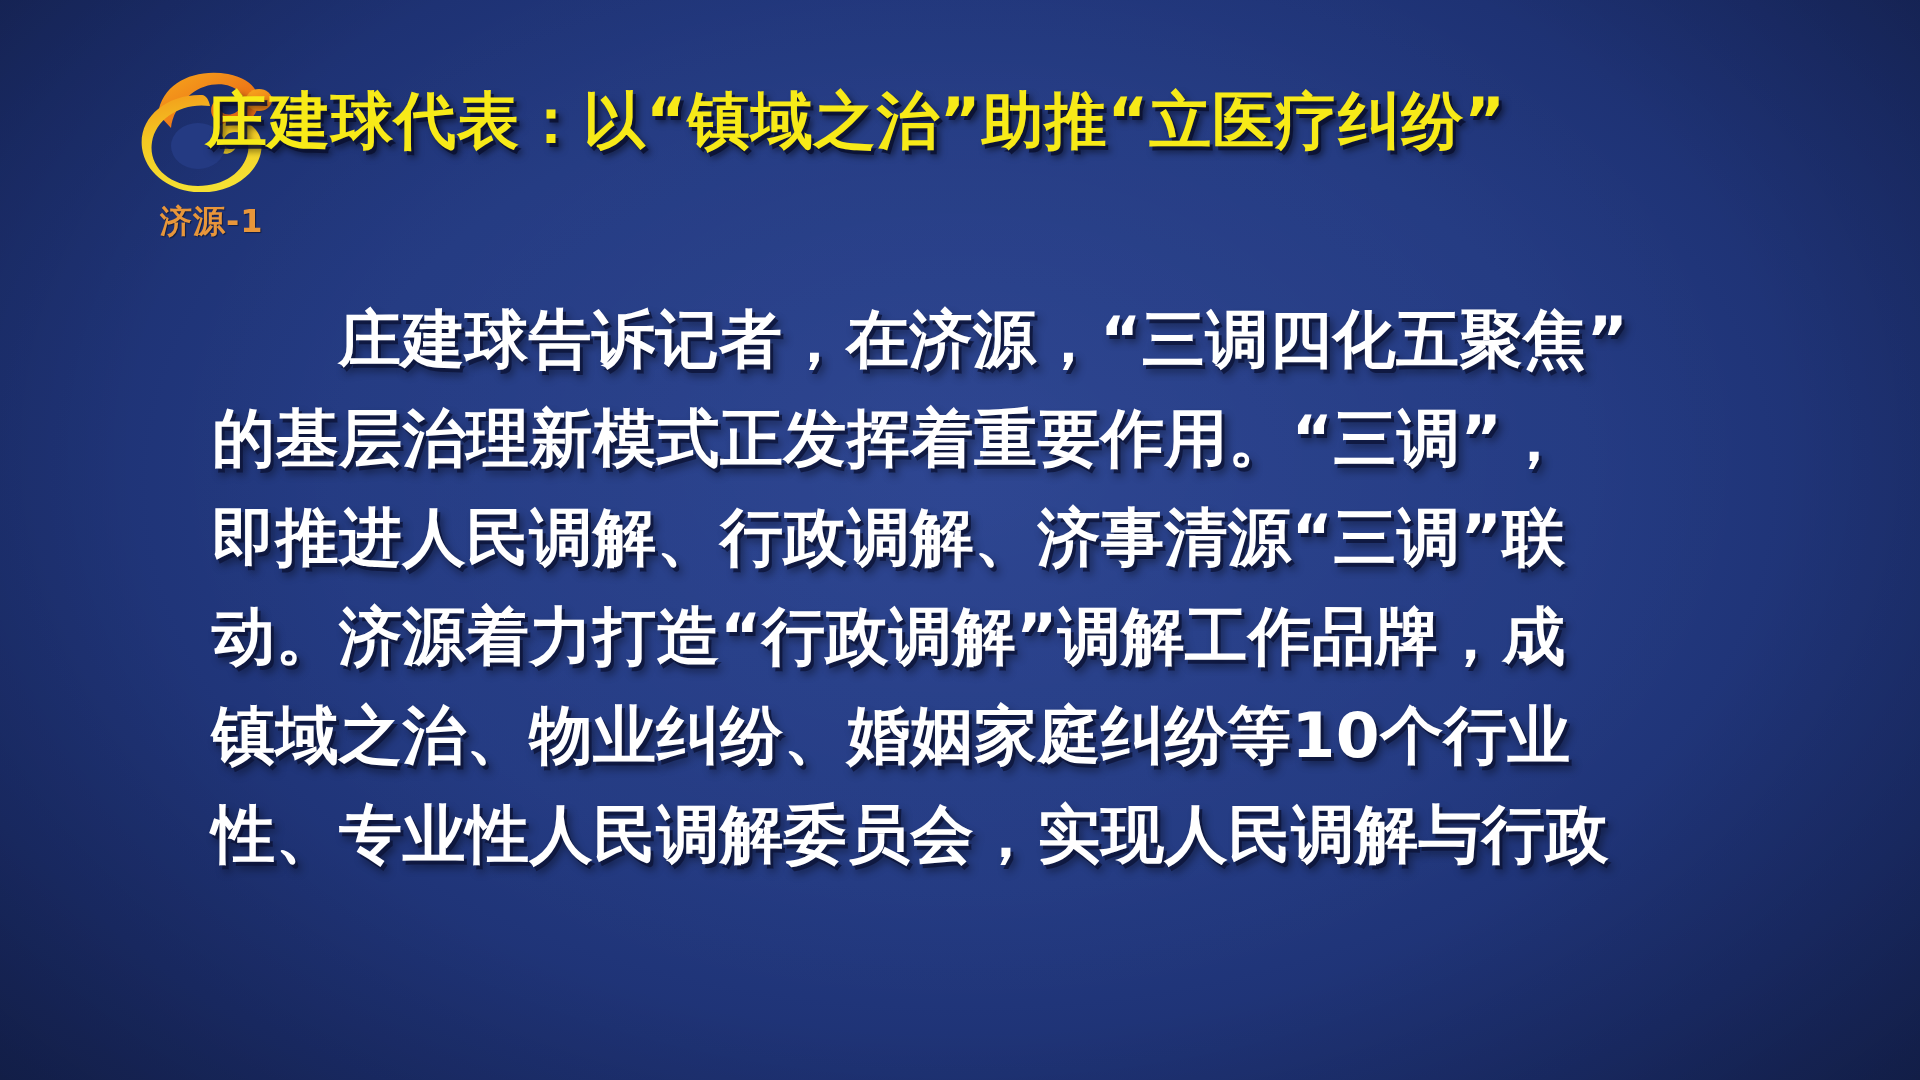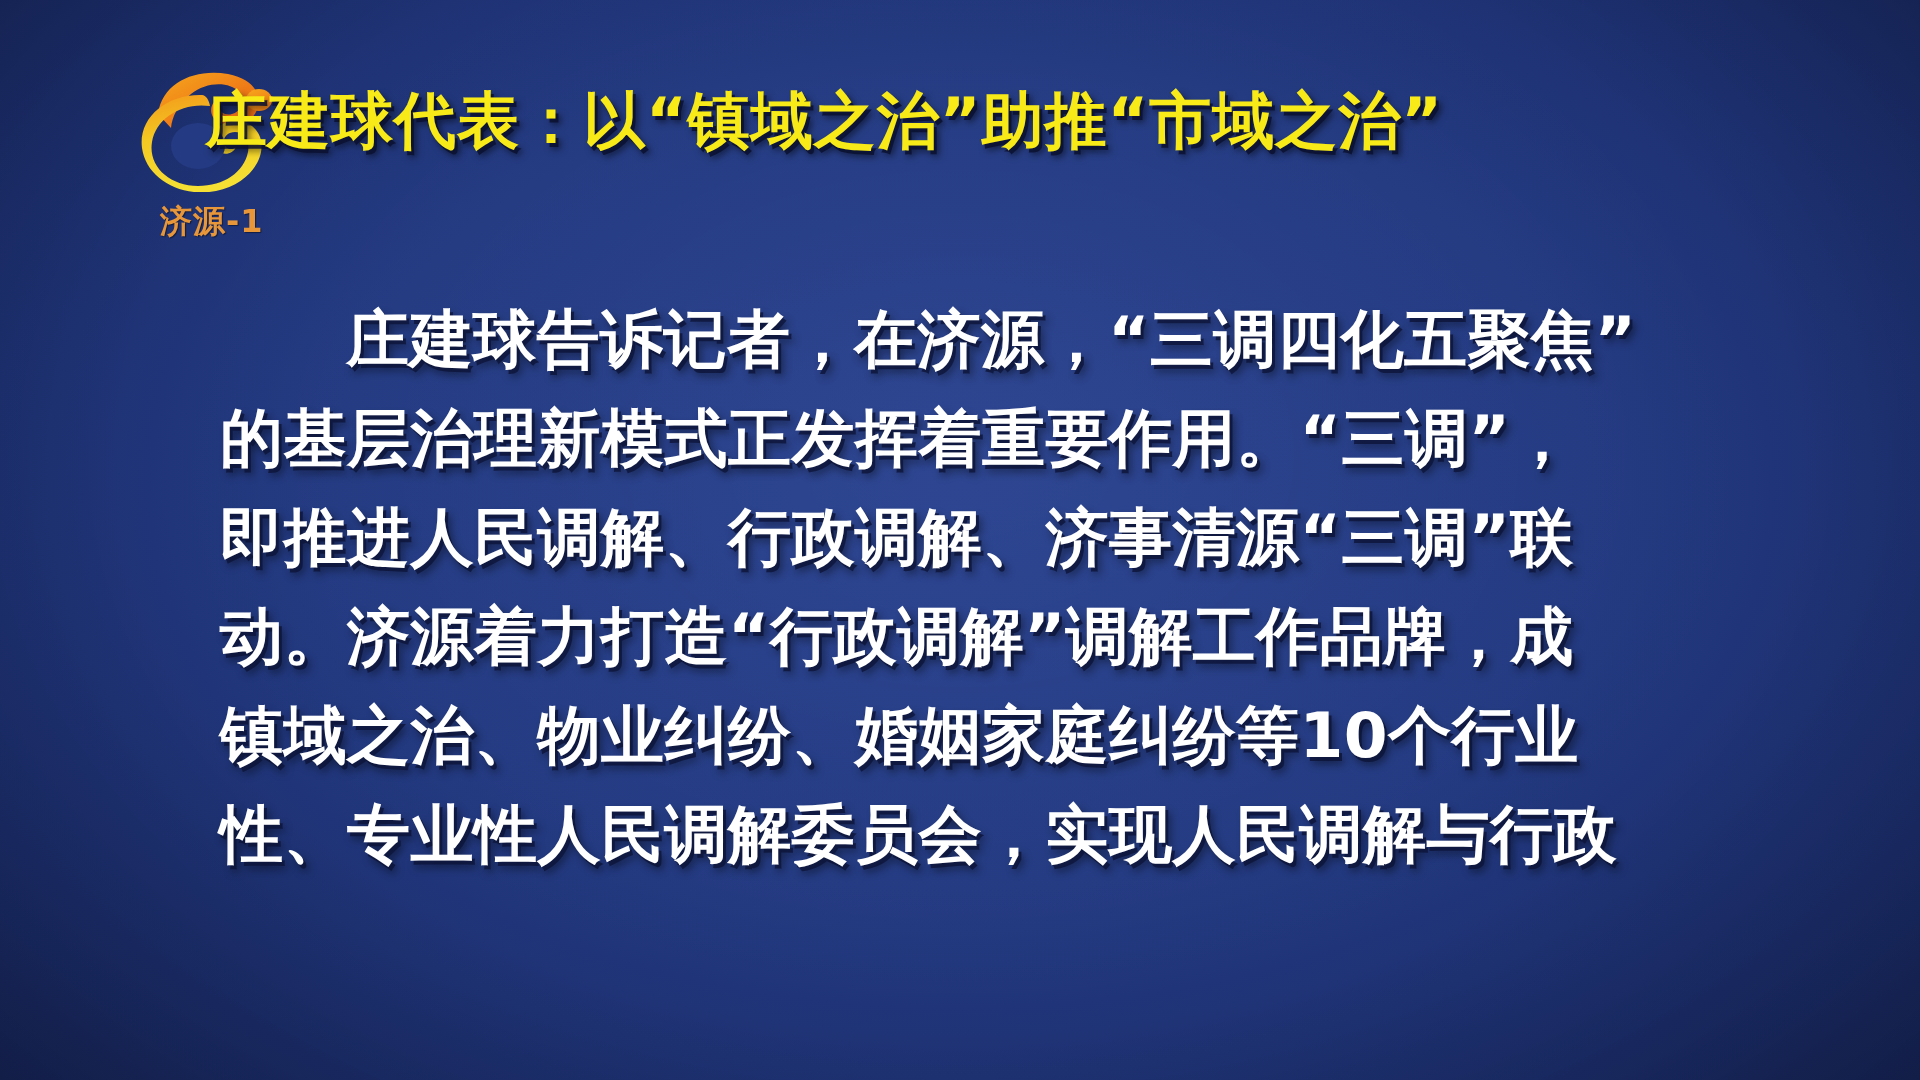--- a/index.html
+++ b/index.html
@@ -66,21 +66,21 @@
     letter-spacing: 1px;
     white-space: nowrap;
     text-shadow:
       3px 4px 0 rgba(10,16,48,0.85),
       5px 6px 7px rgba(0,0,0,0.55);
   }
 
   
   #body-copy {
     position: absolute;
-    left: 220px;
+    left: 212px;
     top: 290px;
     width: 1520px;
   }
   .body-line {
     font-size: 63px;
     font-weight: 700;
     line-height: 99px;
     height: 99px;
     color: #ffffff;
     letter-spacing: 0.5px;
@@ -123,21 +123,21 @@
 
       <path d="M74 44 C46 40 20 56 16 80 C12 104 33 124 62 124 C88 124 108 110 112 90 C114 78 108 70 99 70 C92 70 87 75 88 81 C89 87 96 89 100 85 C97 92 88 94 82 89 C74 83 75 70 85 63 C98 54 118 59 124 75 C131 95 114 122 80 129 C44 136 10 116 6 86 C2 56 30 32 66 33 C70 33 73 38 74 44 Z" fill="url(#gradRing)"></path>
 
       <ellipse cx="62" cy="84" rx="27" ry="23" fill="#243a82"></ellipse>
 
       <ellipse cx="123" cy="38" rx="13" ry="11" fill="url(#gradDot)"></ellipse>
     </svg>
     <div id="channel-label">济源-1</div>
   </div>
 
-  <div id="headline">庄建球代表：以“镇域之治”助推“市域之治”</div>
+  <div id="headline">庄建球代表：以“镇域之治”助推“立医疗纠纷”</div>
 
   <div id="body-copy">
     <div class="body-line indent">庄建球告诉记者，在济源，“三调四化五聚焦”</div>
     <div class="body-line">的基层治理新模式正发挥着重要作用。“三调”，</div>
     <div class="body-line">即推进人民调解、行政调解、济事清源“三调”联</div>
     <div class="body-line">动。济源着力打造“行政调解”调解工作品牌，成</div>
     <div class="body-line">镇域之治、物业纠纷、婚姻家庭纠纷等10个行业</div>
     <div class="body-line">性、专业性人民调解委员会，实现人民调解与行政</div>
   </div>
 

